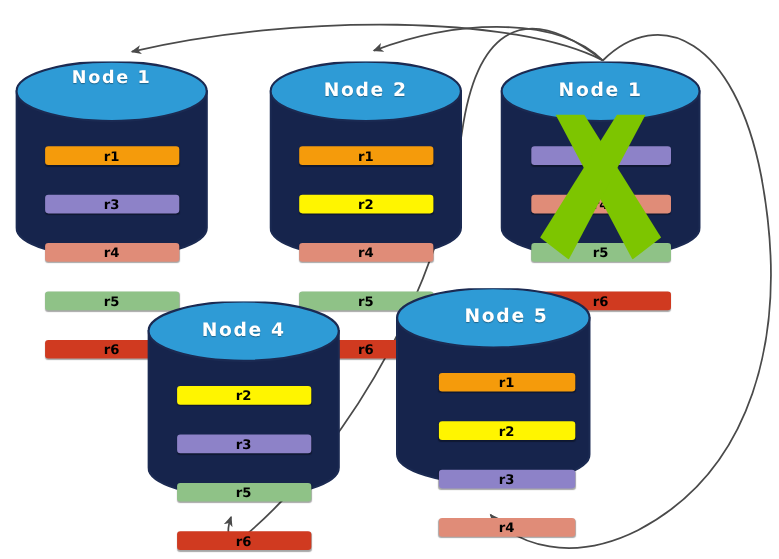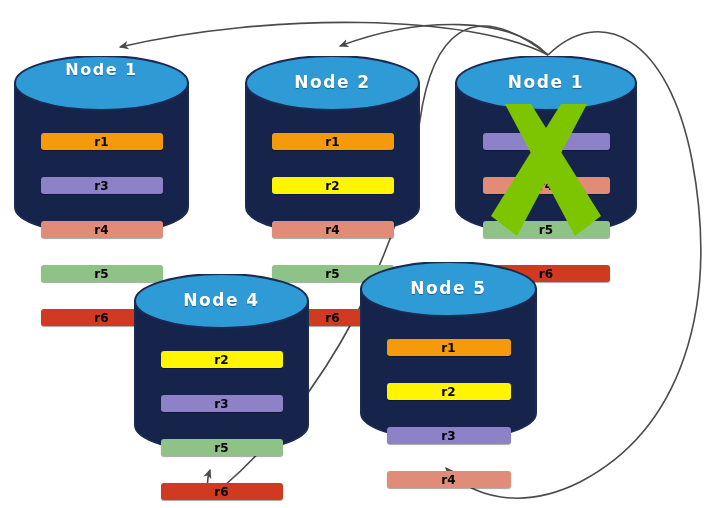--- a/index.html
+++ b/index.html
@@ -138,21 +138,21 @@
           <ellipse cx="87.5" cy="27" rx="86.5" ry="27" fill="#2E9BD6" stroke="#1B2A52" stroke-width="2"></ellipse>
         </svg>
         <div class="node-title" style="top: 16px; font-size: 17px; color: rgb(255, 255, 255);">Node  4</div>
         <div class="shard-stack" style="top: 57px; gap: 7px;">
           <div class="shard" style="background: rgb(255, 245, 0); width: 122px; height: 17px; font-size: 12px;">r2</div>
           <div class="shard" style="background: rgb(141, 130, 200); width: 122px; height: 17px; font-size: 12px;">r3</div>
           <div class="shard" style="background: rgb(143, 194, 135); width: 122px; height: 17px; font-size: 12px;">r5</div>
           <div class="shard" style="background: rgb(208, 58, 32); width: 122px; height: 17px; font-size: 12px;">r6</div>
         </div>
       </div>
-      <div class="node" style="left: 360px; top: 262px; width: 177px; height: 178px;">
+      <div class="node" style="left: 360px; top: 262px; width: 177px; height: 178px; padding-left: 24px;">
         <svg class="node-svg" width="177" height="178" viewBox="0 0 177 178">
           <path d="M 1 27 L 1 151 A 87.5 27 0 0 0 176 151 L 176 27 Z" fill="#16244C" stroke="#1B2A52" stroke-width="2"></path>
           <ellipse cx="88.5" cy="27" rx="87.5" ry="27" fill="#2E9BD6" stroke="#1B2A52" stroke-width="2"></ellipse>
         </svg>
         <div class="node-title" style="top: 16px; font-size: 17px; color: rgb(255, 255, 255);">Node  5</div>
         <div class="shard-stack" style="top: 57px; gap: 7px;">
           <div class="shard" style="background: rgb(245, 155, 11); width: 124px; height: 17px; font-size: 12px;">r1</div>
           <div class="shard" style="background: rgb(255, 245, 0); width: 124px; height: 17px; font-size: 12px;">r2</div>
           <div class="shard" style="background: rgb(141, 130, 200); width: 124px; height: 17px; font-size: 12px;">r3</div>
           <div class="shard" style="background: rgb(224, 140, 120); width: 124px; height: 17px; font-size: 12px;">r4</div>

